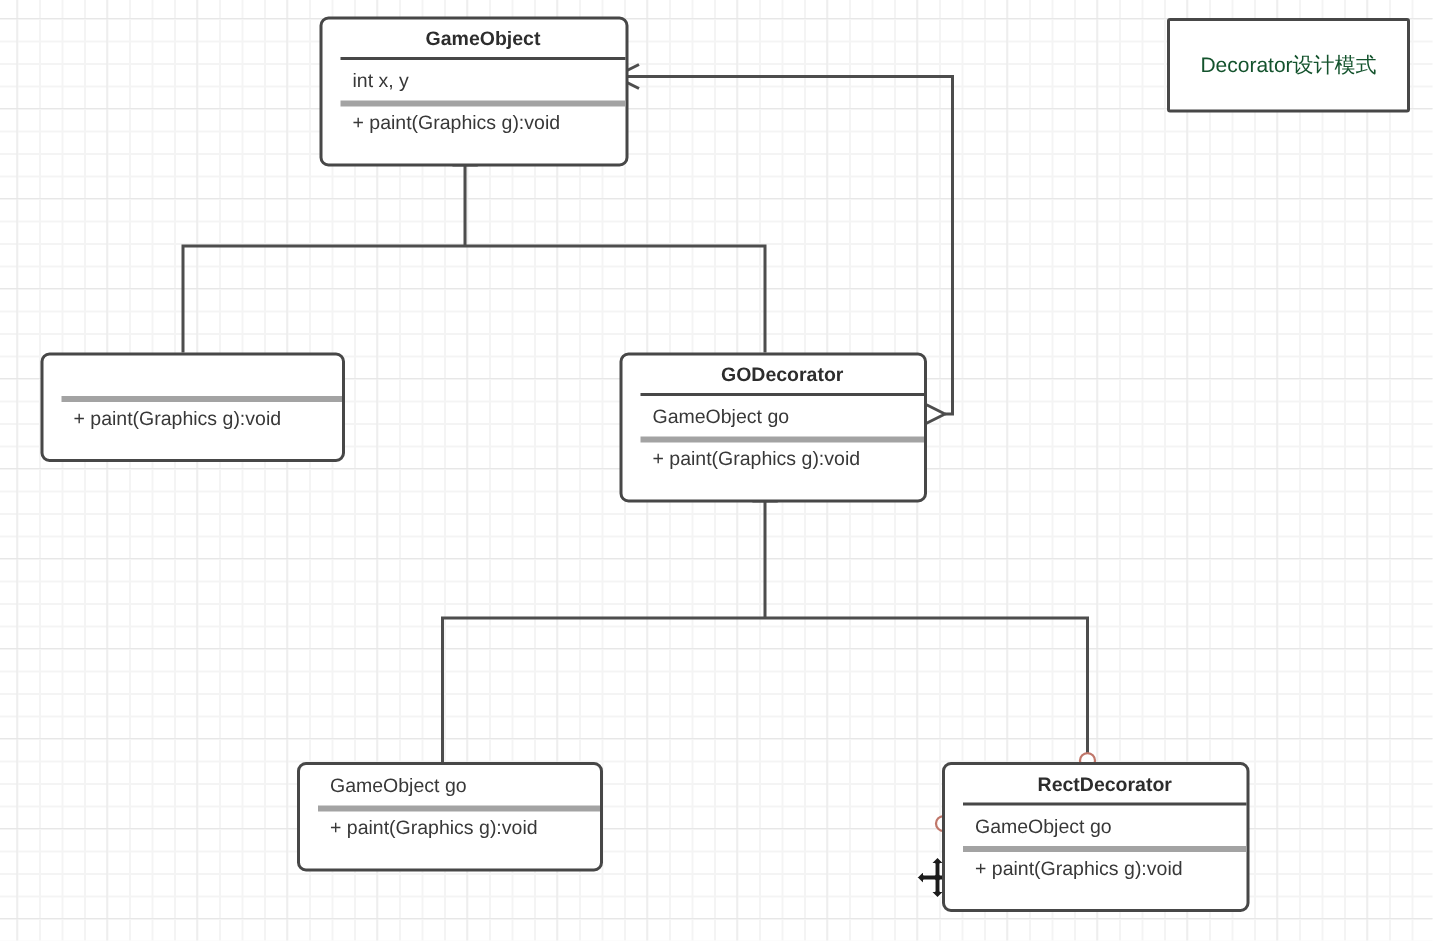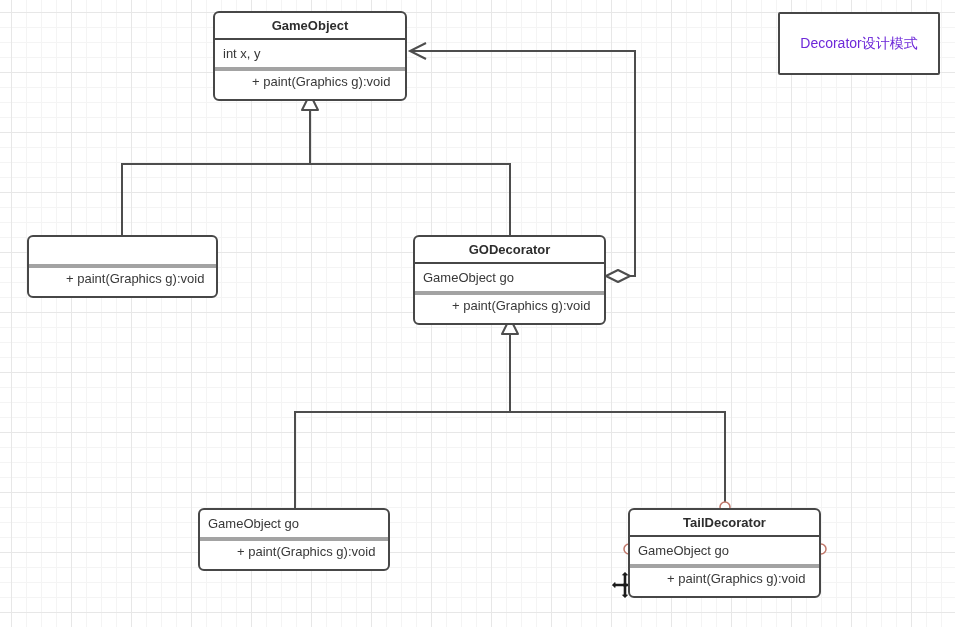--- a/index.html
+++ b/index.html
@@ -24,53 +24,54 @@
     width: 955px; height: 627px;
   }
   .uml-class {
     position: absolute;
     background: #ffffff;
     border: 2px solid #474747;
     border-radius: 6px;
     color: #383838;
     font-size: 13px;
     z-index: 2;
+    padding-left: 12px;
   }
   .uml-title {
     height: 25px; line-height: 25px;
     text-align: center;
     font-weight: 700;
     color: #2d2d2d;
     border-bottom: 2px solid #474747;
     white-space: nowrap; overflow: hidden;
   }
   .uml-field {
     height: 27px; line-height: 27px;
     padding: 0 8px;
     border-bottom: 4px solid #a3a3a3;
     white-space: nowrap; overflow: hidden;
   }
   .uml-method {
-    height: 28px; line-height: 21px;
+    height: 38px; line-height: 21px;
     padding: 0 8px;
-    white-space: nowrap; overflow: hidden; margin-left: 29px;
+    white-space: nowrap; overflow: hidden;
   }
   #cls-gameobject    { left: 213px; top: 11px;  width: 190px; }
   #cls-bullet        { left: 27px;  top: 235px; width: 187px; }
   #cls-godecorator   { left: 413px; top: 235px; width: 189px; }
   #cls-rectdecorator { left: 198px; top: 508px; width: 188px; }
   #cls-taildecorator { left: 628px; top: 508px; width: 189px; }
   .note-box {
     position: absolute;
     left: 778px; top: 12px; width: 158px; height: 59px;
     background: #ffffff;
     border: 2px solid #474747;
     border-radius: 2px;
     display: flex; align-items: center; justify-content: center;
-    font-size: 14px; color: #6d28d9;
+    font-size: 14px; color: #14532d;
     z-index: 2;
   }
   .edge { stroke: #4d4d4d; stroke-width: 2; fill: none; }
   .arrow-hollow { stroke: #4d4d4d; stroke-width: 2; fill: #ffffff; stroke-linejoin: round; }
   .conn-point { fill: #ffffff; stroke: #c0776a; stroke-width: 1.5; }
   .cursor-move { fill: #1c1c1c; stroke: #ffffff; stroke-width: 1.4; stroke-linejoin: round; }
 </style>
 </head>
 <body>
 
@@ -120,21 +121,21 @@
     <div class="uml-field">GameObject go</div>
     <div class="uml-method">+ paint(Graphics g):void</div>
   </div>
 
   <div class="uml-class" id="cls-rectdecorator">
     <div class="uml-field">GameObject go</div>
     <div class="uml-method">+ paint(Graphics g):void</div>
   </div>
 
   <div class="uml-class" id="cls-taildecorator">
-    <div class="uml-title">TailDecorator</div>
+    <div class="uml-title">RectDecorator</div>
     <div class="uml-field">GameObject go</div>
     <div class="uml-method">+ paint(Graphics g):void</div>
   </div>
 
   <div class="note-box">
     <span>Decorator设计模式</span>
   </div>
 
 </div>
 

